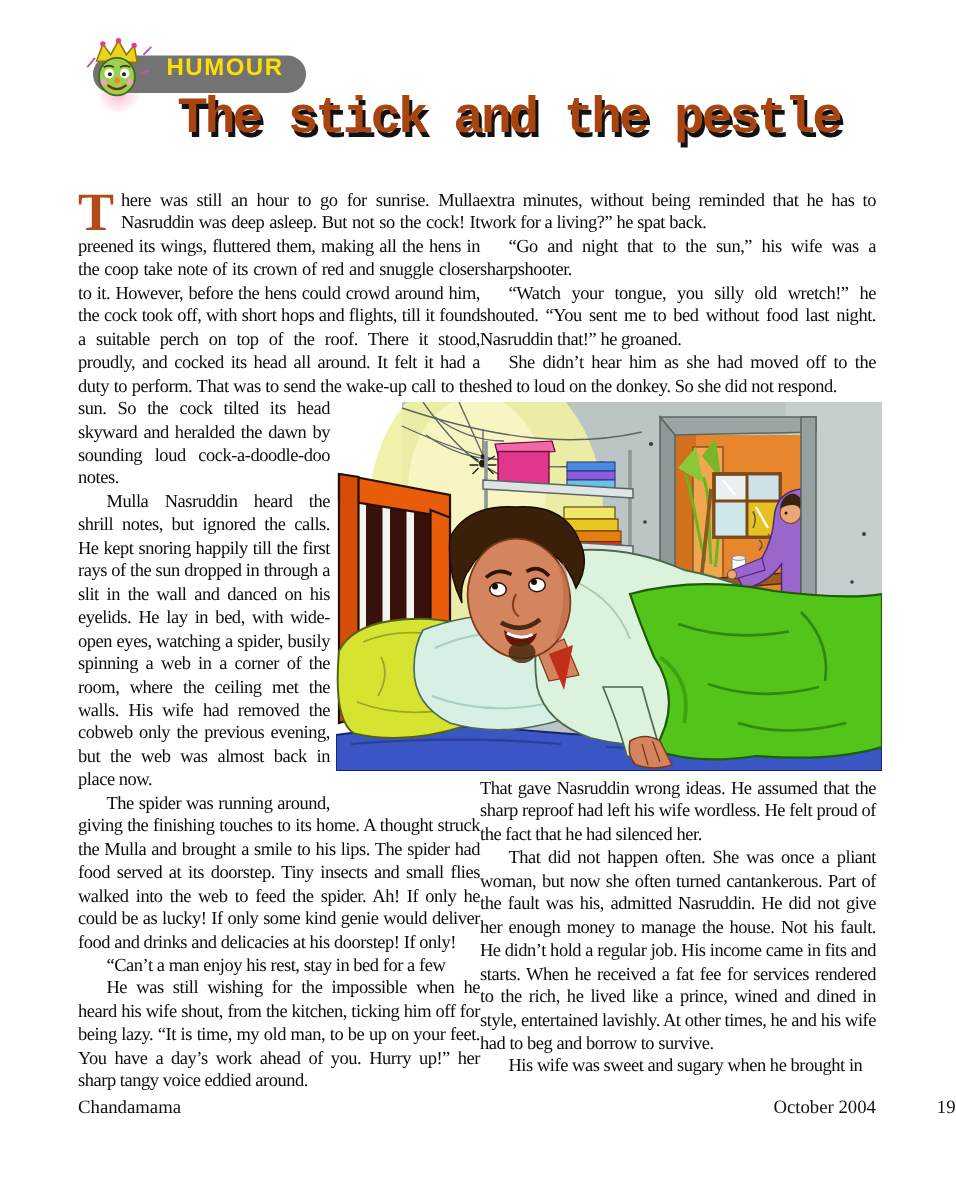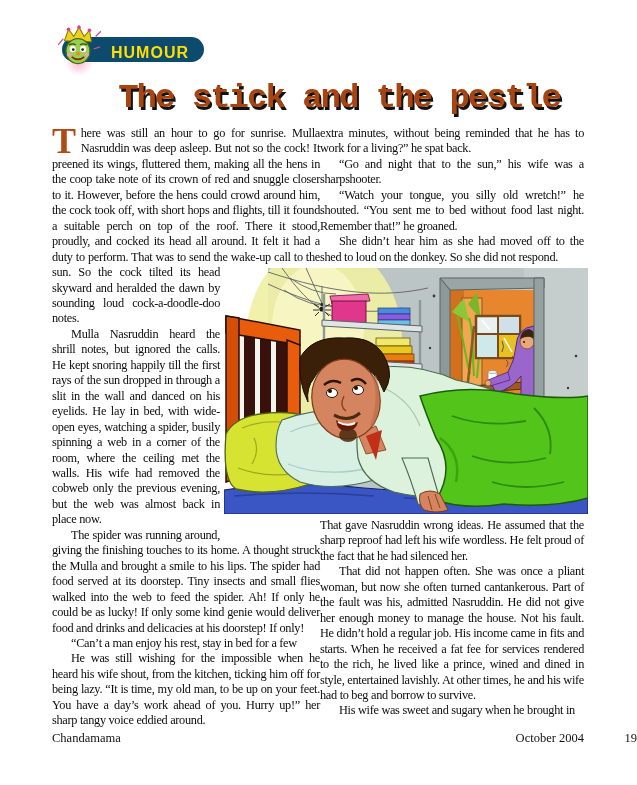--- a/index.html
+++ b/index.html
@@ -4,36 +4,36 @@
 <style>
   html,body { margin:0; padding:0; background:#ffffff; }
   .page {
     position:relative; width:637px; height:785px; background:#ffffff;
     font-family:"Liberation Serif", serif; color:#111; overflow:hidden;
   }
 
   
   .badge-pill {
     position:absolute; left:62px; top:37px; width:142px; height:25px;
-    background:#0c4a6e; border-radius:13px; display:flex; align-items:flex-end;
+    background:#737373; border-radius:13px; display:flex; align-items:flex-start;
     justify-content:flex-end; padding-right:15px; box-sizing:border-box;
   }
   .badge-label {
     font-family:"Liberation Sans", sans-serif; font-weight:bold;
     font-size:16px; letter-spacing:1px; color:#ffdf00;
   }
   .pink-blob {
     position:absolute; left:63px; top:49px; width:32px; height:26px; border-radius:50%;
     background:radial-gradient(circle, rgba(248,168,200,.8) 0%, rgba(248,168,200,0) 70%);
   }
   .jester { position:absolute; left:54px; top:24px; width:50px; height:44px; z-index:2; }
 
   
   .title {
-    position:absolute; left:0; right:0; top:79px; margin:0; text-align:center;
+    position:absolute; left:0; right:0; top:61px; margin:0; text-align:center;
     font-family:"Liberation Mono", monospace; font-weight:bold; font-size:34px;
     letter-spacing:-2px; color:#a84410; text-shadow:2px 3px 0 #121212;padding-left:41px;
   }
 
   
   .body-text p {
     margin:0; text-align:justify; font-size:12.3px; line-height:15.45px;
     letter-spacing:-0.3px; color:#0d0d0d;
   }
   .body-text p.indent { text-indent:19px; }
@@ -95,21 +95,21 @@
     <p><span class="dropcap">T</span><span>here was still an hour to go for sunrise. Mulla Nasruddin was deep asleep. But not so the cock! It preened its wings, fluttered them, making all the hens in the coop take note of its crown of red and snuggle closer to it. However, before the hens could crowd around him, the cock took off, with short hops and flights, till it found a suitable perch on top of the roof. There it stood, proudly, and cocked its head all around. It felt it had a duty to perform. That was to send the wake-up call to the sun. So the cock tilted its head skyward and heralded the dawn by sounding loud cock-a-doodle-doo notes.</span></p>
     <p class="indent">Mulla Nasruddin heard the shrill notes, but ignored the calls. He kept snoring happily till the first rays of the sun dropped in through a slit in the wall and danced on his eyelids. He lay in bed, with wide-open eyes, watching a spider, busily spinning a web in a corner of the room, where the ceiling met the walls. His wife had removed the cobweb only the previous evening, but the web was almost back in place now.</p>
     <p class="indent">The spider was running around, giving the finishing touches to its home. A thought struck the Mulla and brought a smile to his lips. The spider had food served at its doorstep. Tiny insects and small flies walked into the web to feed the spider. Ah! If only he could be as lucky! If only some kind genie would deliver food and drinks and delicacies at his doorstep! If only!</p>
     <p class="indent">“Can’t a man enjoy his rest, stay in bed for a few</p>
     <p class="indent">He was still wishing for the impossible when he heard his wife shout, from the kitchen, ticking him off for being lazy. “It is time, my old man, to be up on your feet. You have a day’s work ahead of you. Hurry up!” her sharp tangy voice eddied around.</p>
   </div>
 
   <div class="col-right-top body-text">
     <p>extra minutes, without being reminded that he has to work for a living?” he spat back.</p>
     <p class="indent">“Go and night that to the sun,” his wife was a sharpshooter.</p>
-    <p class="indent">“Watch your tongue, you silly old wretch!” he shouted. “You sent me to bed without food last night. Remember that!” he groaned.</p>
+    <p class="indent">“Watch your tongue, you silly old wretch!” he shouted. “You sent me to bed without food last night. Nasruddin that!” he groaned.</p>
     <p class="indent">She didn’t hear him as she had moved off to the shed to loud on the donkey. So she did not respond.</p>
   </div>
 
   <div class="col-right-bottom body-text">
     <p>That gave Nasruddin wrong ideas. He assumed that the sharp reproof had left his wife wordless. He felt proud of the fact that he had silenced her.</p>
     <p class="indent">That did not happen often. She was once a pliant woman, but now she often turned cantankerous. Part of the fault was his, admitted Nasruddin. He did not give her enough money to manage the house. Not his fault. He didn’t hold a regular job. His income came in fits and starts. When he received a fat fee for services rendered to the rich, he lived like a prince, wined and dined in style, entertained lavishly. At other times, he and his wife had to beg and borrow to survive.</p>
     <p class="indent">His wife was sweet and sugary when he brought in</p>
   </div>
 
   <div class="illustration">

